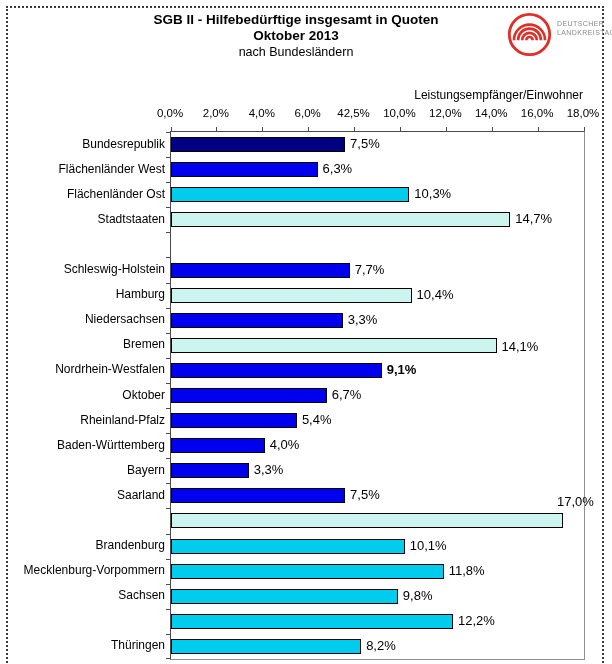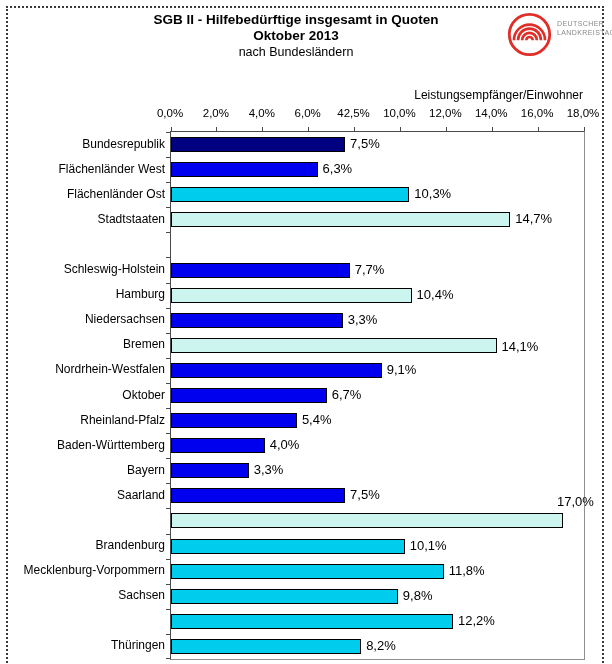--- a/index.html
+++ b/index.html
@@ -193,21 +193,21 @@
     <div class="val-label" style="left: 515.283px; top: 211.333px;">14,7%</div>
     <div class="cat-label" style="top: 262.024px;">Schleswig-Holstein</div>
     <div class="val-label" style="left: 354.672px; top: 261.524px;">7,7%</div>
     <div class="cat-label" style="top: 287.119px;">Hamburg</div>
     <div class="val-label" style="left: 416.622px; top: 286.619px;">10,4%</div>
     <div class="cat-label" style="top: 312.214px;">Niedersachsen</div>
     <div class="val-label" style="left: 347.789px; top: 311.714px;">3,3%</div>
     <div class="cat-label" style="top: 337.31px;">Bremen</div>
     <div class="val-label" style="left: 501.517px; top: 339px;">14,1%</div>
     <div class="cat-label" style="top: 362.405px;">Nordrhein-Westfalen</div>
-    <div class="val-label" style="left: 386.794px; top: 361.905px;">9,1%</div>
+    <div class="val-label" style="left: 386.794px; top: 361.905px; font-weight: bold;">9,1%</div>
     <div class="cat-label" style="top: 387.5px;">Oktober</div>
     <div class="val-label" style="left: 331.728px; top: 387px;">6,7%</div>
     <div class="cat-label" style="top: 412.595px;">Rheinland-Pfalz</div>
     <div class="val-label" style="left: 301.9px; top: 412.095px;">5,4%</div>
     <div class="cat-label" style="top: 437.69px;">Baden-Württemberg</div>
     <div class="val-label" style="left: 269.778px; top: 437.19px;">4,0%</div>
     <div class="cat-label" style="top: 462.786px;">Bayern</div>
     <div class="val-label" style="left: 253.717px; top: 462.286px;">3,3%</div>
     <div class="cat-label" style="top: 487.881px;">Saarland</div>
     <div class="val-label" style="left: 350.083px; top: 487.381px;">7,5%</div>

